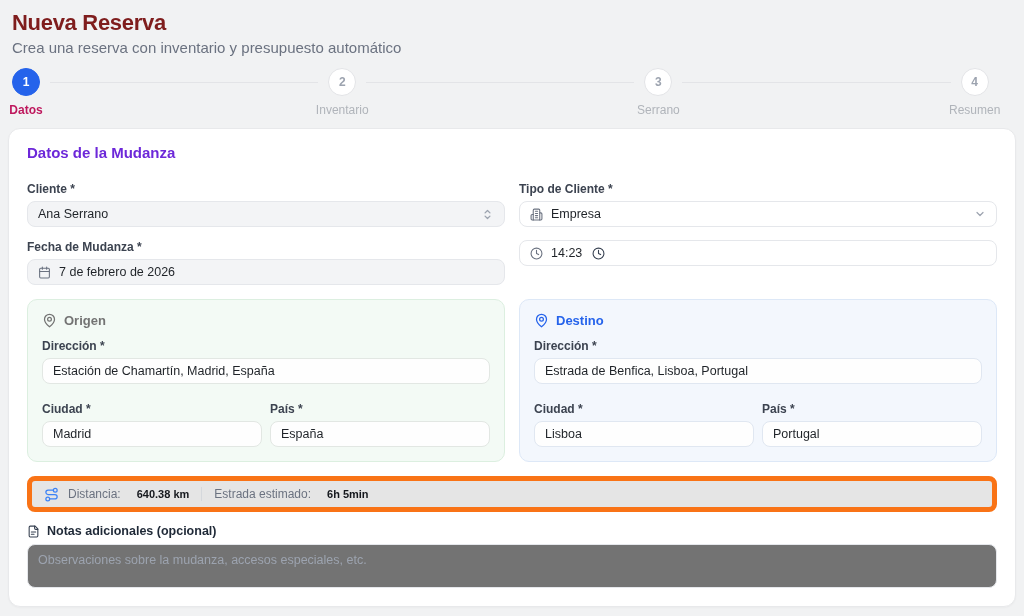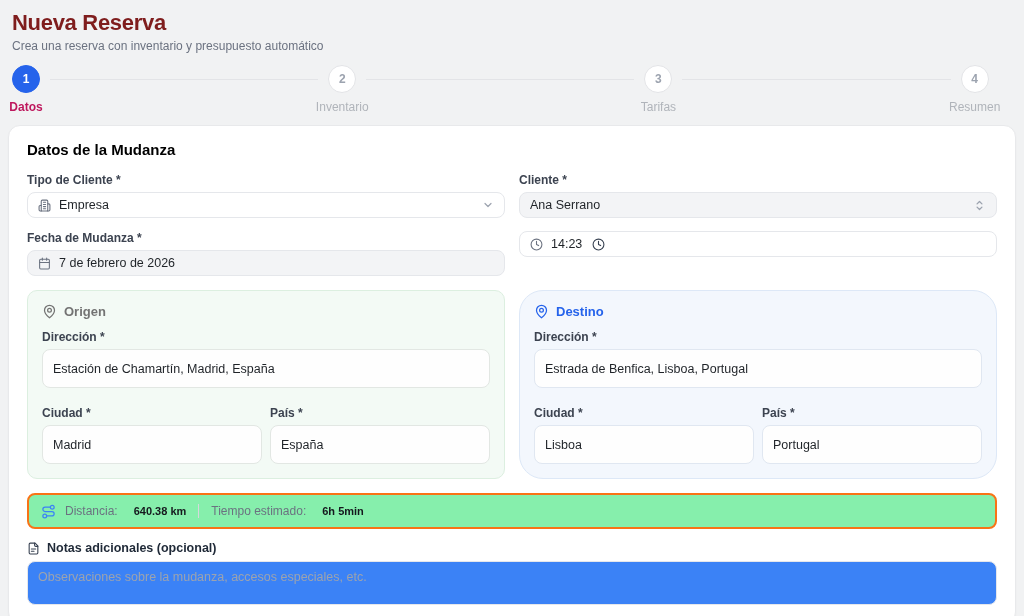--- a/index.html
+++ b/index.html
@@ -7,21 +7,21 @@
   body {
     font-family: "Liberation Sans", sans-serif;
     background: #f1f2f3;
     color: #1f2328;
   }
   .page { padding: 8px 8px 0; }
 
   
   .header { margin: 2px 4px 0; }
   .header h1 { font-size: 22px; font-weight: 700; color: #7f1d1d; letter-spacing: -0.3px; }
-  .header p { font-size: 12px; color: #6b7280; margin-top: 3px; }
+  .header p { font-size: 15px; color: #6b7280; margin-top: 3px; }
 
   
   .stepper { display: flex; margin: 12px 4px 10px; }
   .step { flex: 1; }
   .step:last-child { flex: 0 0 auto; }
   .step-top { display: flex; align-items: center; }
   .step-circle {
     width: 28px; height: 28px; border-radius: 50%;
     background: #fff; border: 1px solid #e3e4e7;
     color: #9ca3af; font-size: 12px; font-weight: 600;
@@ -35,21 +35,21 @@
     display: inline-block; position: relative; left: 14px; transform: translateX(-50%);
     white-space: nowrap;
   }
   .step-label.active { color: #be185d; font-weight: 700; }
 
   
   .card {
     background: #fff; border: 1px solid #e8e9eb; border-radius: 12px;
     padding: 15px 18px 14px; box-shadow: 0 1px 2px rgba(0,0,0,0.03);
   }
-  .card-title { font-size: 15px; font-weight: 600; color: #000000; margin-bottom: 15px; }
+  .card-title { font-size: 15px; font-weight: 600; color: #6d28d9; margin-bottom: 21px; }
 
   .grid2 { display: grid; grid-template-columns: 1fr 1fr; column-gap: 14px; row-gap: 13px; }
   .field-group label, .addr-card label {
     display: block; font-size: 12px; font-weight: 600; color: #3c4350; margin-bottom: 5px;
   }
   .field {
     height: 26px; border-radius: 8px; border: 1px solid #e5e7eb;
     display: flex; align-items: center; padding: 0 10px;
     font-size: 12.5px; color: #1f2328; width: 100%; cursor: pointer;
   }
@@ -57,50 +57,50 @@
   .field.white { background: #fff; }
   .field .grow { flex: 1; }
   .field .lead-icon { margin-right: 8px; display: inline-flex; color: #6b7280; }
   .field .trail-icon { color: #9ca3af; display: inline-flex; }
   .field .hand-icon { margin-left: 10px; color: #374151; display: inline-flex; }
 
   
   .addresses { margin-top: 14px; }
   .addr-card { border-radius: 10px; padding: 13px 14px 14px; border: 1px solid; }
   .addr-card.origen { background: #f3faf5; border-color: #dcefe0; }
-  .addr-card.destino { background: #f3f7fd; border-color: #dde8f7; border-radius: 24px; }
+  .addr-card.destino { background: #f3f7fd; border-color: #dde8f7; }
   .addr-header { display: flex; align-items: center; gap: 7px; font-size: 13px; font-weight: 700; margin-bottom: 11px; }
   .addr-header.green { color: #737373; }
   .addr-header.blue { color: #2563eb; }
   .addr-card input {
-    width: 100%; height: 39px; border-radius: 8px; border: 1px solid #e2e7e3;
+    width: 100%; height: 26px; border-radius: 8px; border: 1px solid #e2e7e3;
     background: #fefefe; padding: 0 10px; font-size: 12.5px; color: #1f2328;
     font-family: "Liberation Sans", sans-serif; outline: none;
   }
   .addr-card.destino input { border-color: #e0e7f1; }
   .grid2in { display: grid; grid-template-columns: 1fr 1fr; column-gap: 8px; margin-top: 18px; }
 
   
   .distance-bar {
-    margin-top: 14px; height: 36px; border-radius: 8px; background: #86efac;
-    border: 2px solid #f97316; display: flex; align-items: center; padding: 0 12px;
+    margin-top: 14px; height: 36px; border-radius: 8px; background: #e5e5e5;
+    border: 5px solid #f97316; display: flex; align-items: center; padding: 0 12px;
     font-size: 12px; color: #6b7280;
   }
   .distance-bar .route { color: #3b82f6; display: inline-flex; margin-right: 9px; }
   .distance-bar b { color: #15181d; font-size: 11px; margin-left: 16px; }
   .distance-bar .vdiv { width: 1px; height: 14px; background: #d5d8dc; margin: 0 12px; }
 
   
   .notes { margin-top: 12px; }
   .notes-label { display: flex; align-items: center; gap: 7px; font-size: 12.5px; font-weight: 700; color: #1f2937; margin-bottom: 6px; }
   .notes-label .doc { color: #374151; display: inline-flex; }
   .notes textarea {
     width: 100%; height: 44px; border-radius: 8px; border: 1px solid #e5e7eb;
     padding: 8px 10px; font-size: 12.5px; font-family: "Liberation Sans", sans-serif;
-    color: #1f2328; resize: none; outline: none; background: #3b82f6;
+    color: #1f2328; resize: none; outline: none; background: #737373;
   }
   .notes textarea::placeholder { color: #9ca3af; }
 
   
   .footer { display: flex; justify-content: space-between; align-items: center; margin: 13px 4px 0; }
   .btn { height: 28px; border-radius: 8px; font-size: 12.5px; font-family: "Liberation Sans", sans-serif;
          display: inline-flex; align-items: center; gap: 8px; padding: 0 14px; cursor: pointer; }
   .btn-secondary { background: #f4f5f7; border: 1px solid #eaebee; color: #9aa0a8; }
   .btn-primary { background: #2e6be5; border: 1px solid #2e6be5; color: #fff; font-weight: 600; }
   .arrow { font-size: 13px; line-height: 1; }
@@ -130,34 +130,47 @@
         <div class="step-circle">2</div>
         <div class="step-line"></div>
       </div>
       <span class="step-label">Inventario</span>
     </div>
     <div class="step">
       <div class="step-top">
         <div class="step-circle">3</div>
         <div class="step-line"></div>
       </div>
-      <span class="step-label">Tarifas</span>
+      <span class="step-label">Serrano</span>
     </div>
     <div class="step">
       <div class="step-top">
         <div class="step-circle">4</div>
       </div>
       <span class="step-label">Resumen</span>
     </div>
   </div>
 
   <div class="card">
     <div class="card-title">Datos de la Mudanza</div>
 
     <div class="grid2">
+      <div class="field-group">
+        <label>Cliente *</label>
+        <div class="field gray">
+          <span class="grow">Ana Serrano</span>
+          <span class="trail-icon">
+            <svg width="13" height="13" viewBox="0 0 16 16" fill="none" stroke="currentColor" stroke-width="1.6" stroke-linecap="round" stroke-linejoin="round">
+                <path d="M5 6l3-3 3 3"></path>
+                <path d="M5 10l3 3 3-3"></path>
+              </svg>
+          </span>
+        </div>
+      </div>
+
       <div class="field-group">
         <label>Tipo de Cliente *</label>
         <div class="field white">
           <span class="lead-icon">
             <svg width="13" height="13" viewBox="0 0 24 24" fill="none" stroke="currentColor" stroke-width="2" stroke-linecap="round" stroke-linejoin="round">
                 <path d="M6 22V4a2 2 0 0 1 2-2h8a2 2 0 0 1 2 2v18Z"></path>
                 <path d="M6 12H4a2 2 0 0 0-2 2v6a2 2 0 0 0 2 2h2"></path>
                 <path d="M18 9h2a2 2 0 0 1 2 2v9a2 2 0 0 1-2 2h-2"></path>
                 <path d="M10 6h4"></path>
                 <path d="M10 10h4"></path>
@@ -168,33 +181,20 @@
           <span class="grow">Empresa</span>
           <span class="trail-icon">
             <svg width="12" height="12" viewBox="0 0 16 16" fill="none" stroke="currentColor" stroke-width="1.6" stroke-linecap="round" stroke-linejoin="round">
                 <path d="M4 6l4 4 4-4"></path>
               </svg>
           </span>
         </div>
       </div>
 
       <div class="field-group">
-        <label>Cliente *</label>
-        <div class="field gray">
-          <span class="grow">Ana Serrano</span>
-          <span class="trail-icon">
-            <svg width="13" height="13" viewBox="0 0 16 16" fill="none" stroke="currentColor" stroke-width="1.6" stroke-linecap="round" stroke-linejoin="round">
-                <path d="M5 6l3-3 3 3"></path>
-                <path d="M5 10l3 3 3-3"></path>
-              </svg>
-          </span>
-        </div>
-      </div>
-
-      <div class="field-group">
         <label>Fecha de Mudanza *</label>
         <div class="field gray">
           <span class="lead-icon">
             <svg width="13" height="13" viewBox="0 0 24 24" fill="none" stroke="currentColor" stroke-width="2" stroke-linecap="round" stroke-linejoin="round">
                 <rect x="3" y="4" width="18" height="18" rx="2"></rect>
                 <path d="M16 2v4"></path>
                 <path d="M8 2v4"></path>
                 <path d="M3 10h18"></path>
               </svg>
           </span>
@@ -275,21 +275,21 @@
       <span class="route">
         <svg width="15" height="15" viewBox="0 0 24 24" fill="none" stroke="currentColor" stroke-width="2" stroke-linecap="round" stroke-linejoin="round">
             <circle cx="6" cy="19" r="3"></circle>
             <path d="M9 19h8.5a3.5 3.5 0 0 0 0-7h-11a3.5 3.5 0 0 1 0-7H15"></path>
             <circle cx="18" cy="5" r="3"></circle>
           </svg>
       </span>
       <span>Distancia:</span>
       <b>640.38 km</b>
       <span class="vdiv"></span>
-      <span>Tiempo estimado:</span>
+      <span>Estrada estimado:</span>
       <b>6h 5min</b>
     </div>
 
     <div class="notes">
       <div class="notes-label">
         <span class="doc">
           <svg width="13" height="13" viewBox="0 0 24 24" fill="none" stroke="currentColor" stroke-width="2" stroke-linecap="round" stroke-linejoin="round">
               <path d="M15 2H6a2 2 0 0 0-2 2v16a2 2 0 0 0 2 2h12a2 2 0 0 0 2-2V7Z"></path>
               <path d="M14 2v4a2 2 0 0 0 2 2h4"></path>
               <path d="M8 13h8"></path>

